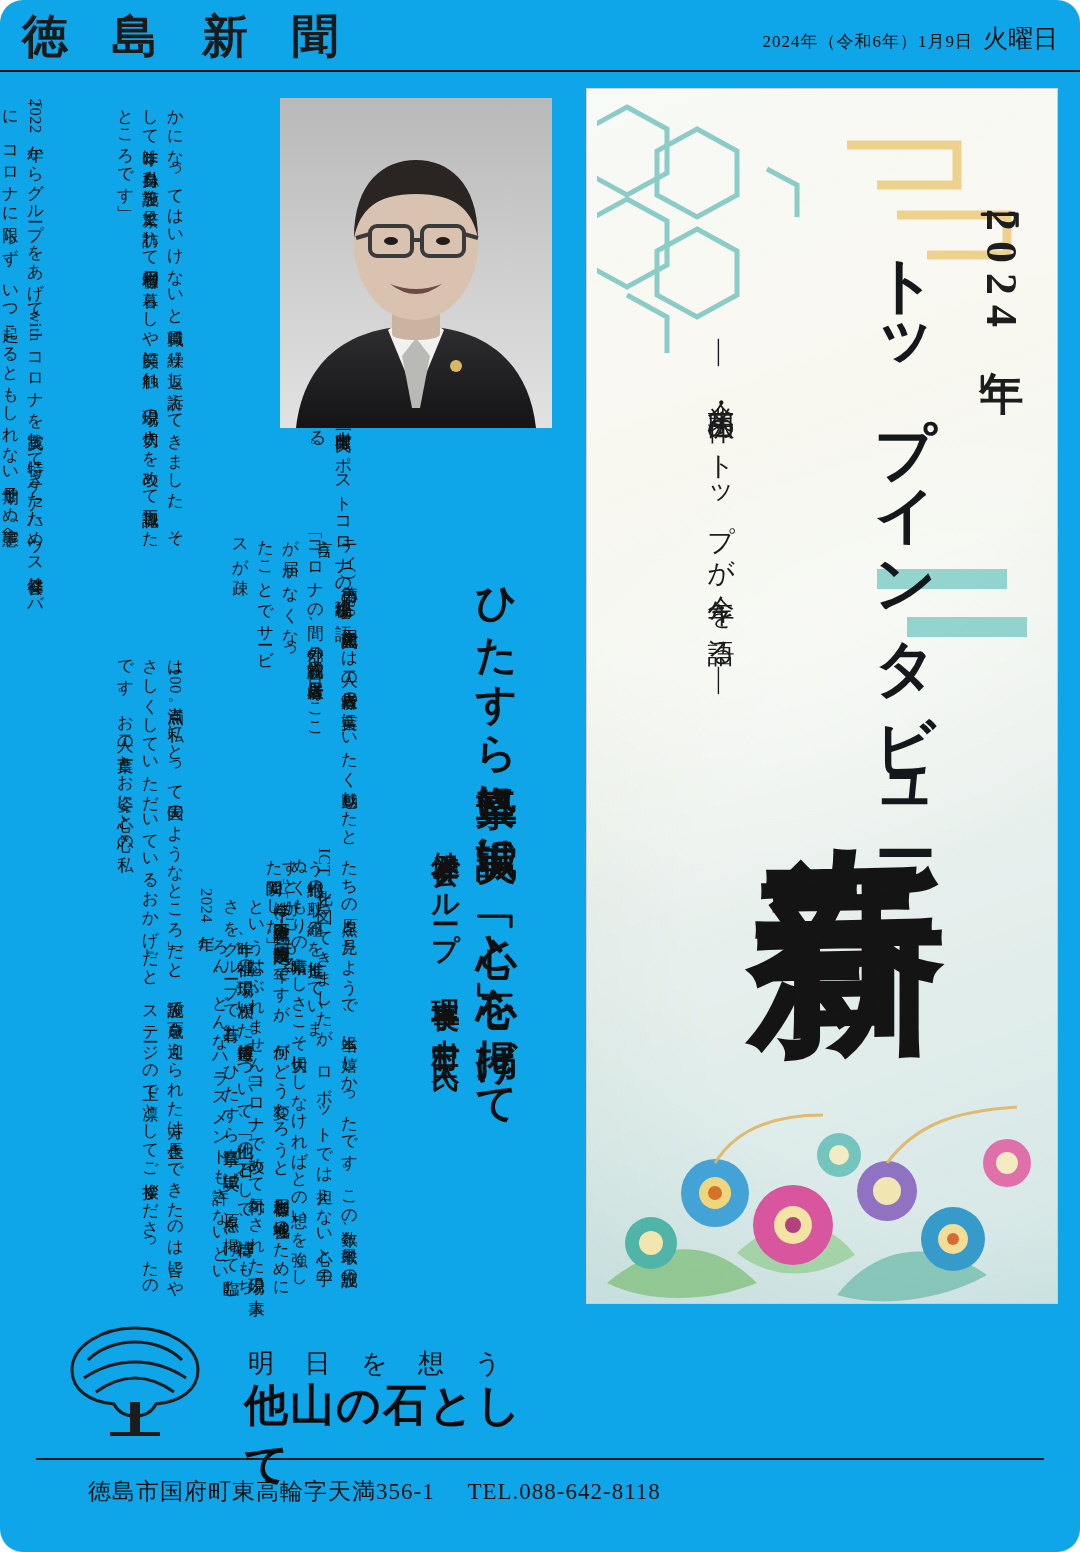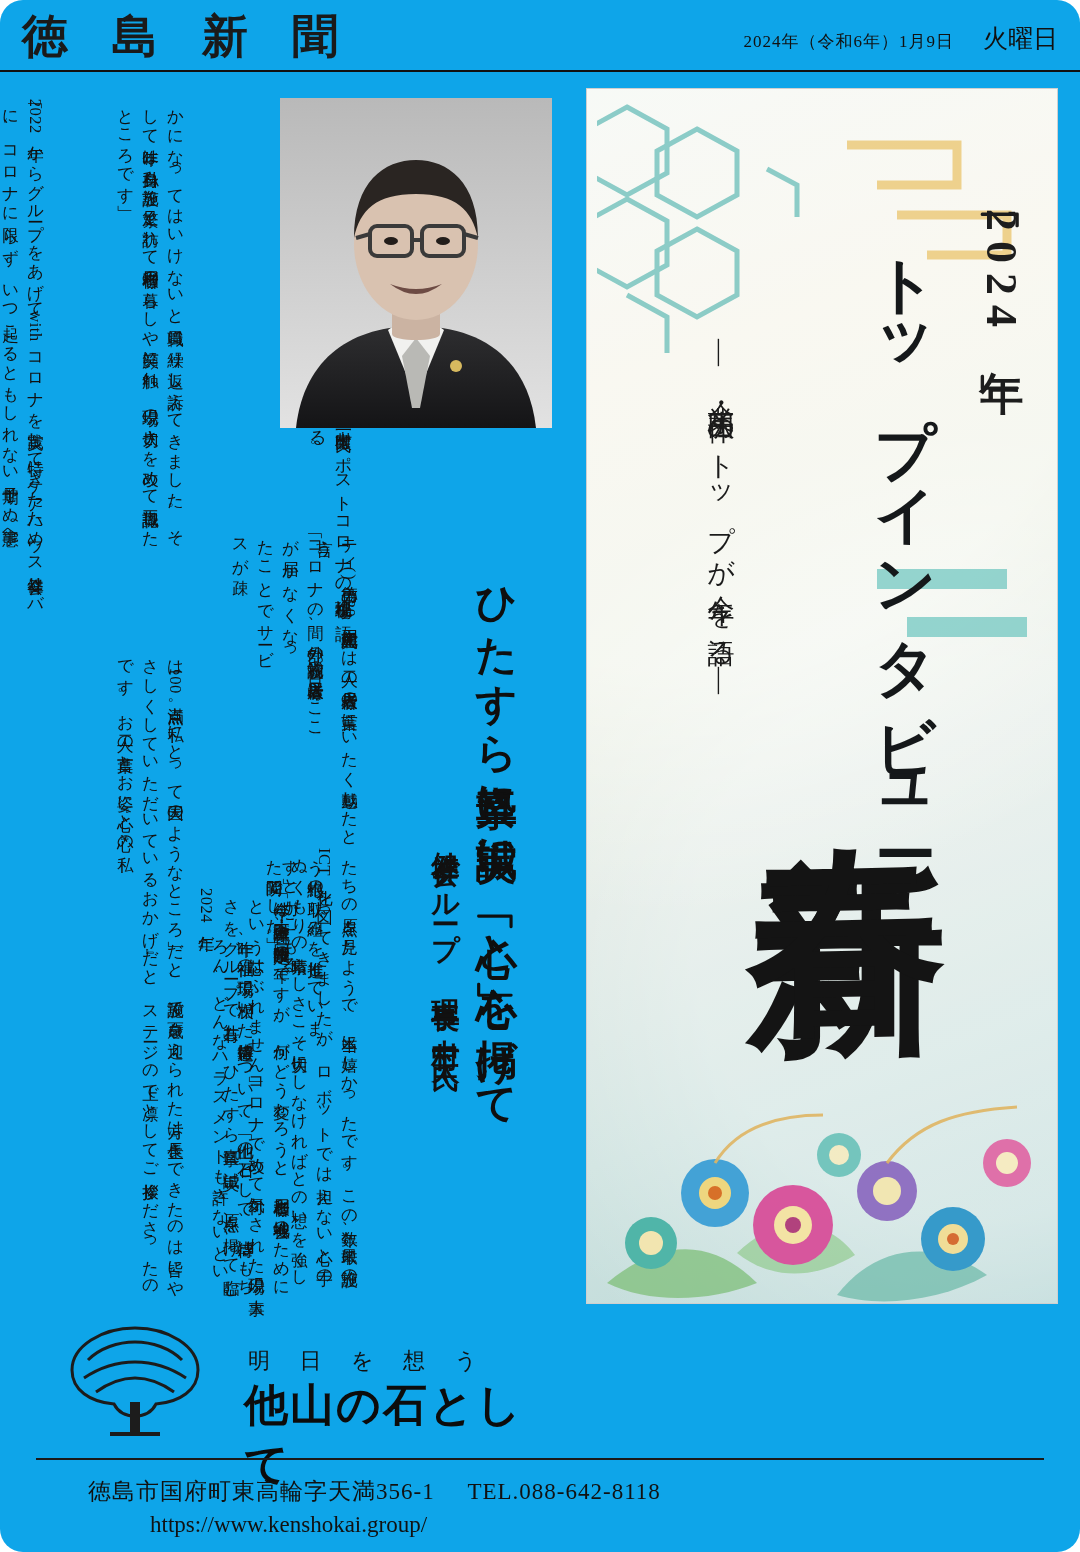--- a/index.html
+++ b/index.html
@@ -213,21 +213,21 @@
     height: 242px;
   }
   #logo-wrap {
     position: absolute;
     left: 40px; top: 10px;
     width: 500px; height: 120px;
   }
   #logo-tagline {
     position: absolute;
     left: 208px; top: 26px;
-    font-size: 22px;
+    font-size: 26px;
     letter-spacing: 12px;
     color: #111;
   }
   #logo-name {
     position: absolute;
     left: 204px; top: 56px;
     font-size: 44px;
     font-weight: 700;
     letter-spacing: 2px;
     color: #0c0c0c;
@@ -257,21 +257,21 @@
 </style>
 </head>
 <body>
 
 <div id="page">
 
   <div id="masthead">
     <div id="paper-title">徳島新聞</div>
     <div style="position:absolute; right:22px; top:22px; white-space:nowrap;">
       <span style="font-size:17px; letter-spacing:1px;">2024年（令和6年）1月9日</span>
-      <span style="font-size:25px; margin-left:25px;">火曜日</span>
+      <span style="font-size:25px; margin-left:6px;">火曜日</span>
     </div>
   </div>
 
   <div id="hero">
     <div id="hero-washi"></div>
 
     <svg class="hero-deco" id="deco-kumiko" viewBox="0 0 210 260">
       <g fill="none" stroke="#4fb3ae" stroke-width="5" opacity="0.85">
         <path d="M30 8 L70 30 L70 74 L30 96 L-10 74 L-10 30 Z"></path>
         <path d="M100 30 L140 52 L140 96 L100 118 L60 96 L60 52 Z"></path>
@@ -432,16 +432,15 @@
       <div id="logo-tagline">明 日 を 想 う</div>
       <div id="logo-name">他山の石として</div>
     </div>
 
     <div id="footer-rule"></div>
 
     <div id="address">
       <span>徳島市国府町東高輪字天満356-1</span>
       <span class="tel">TEL.088-642-8118</span>
     </div>
-    <div id="url">https://www.kenshokai.group/</div>
   </div>
 
 </div>
 
 </body></html>

